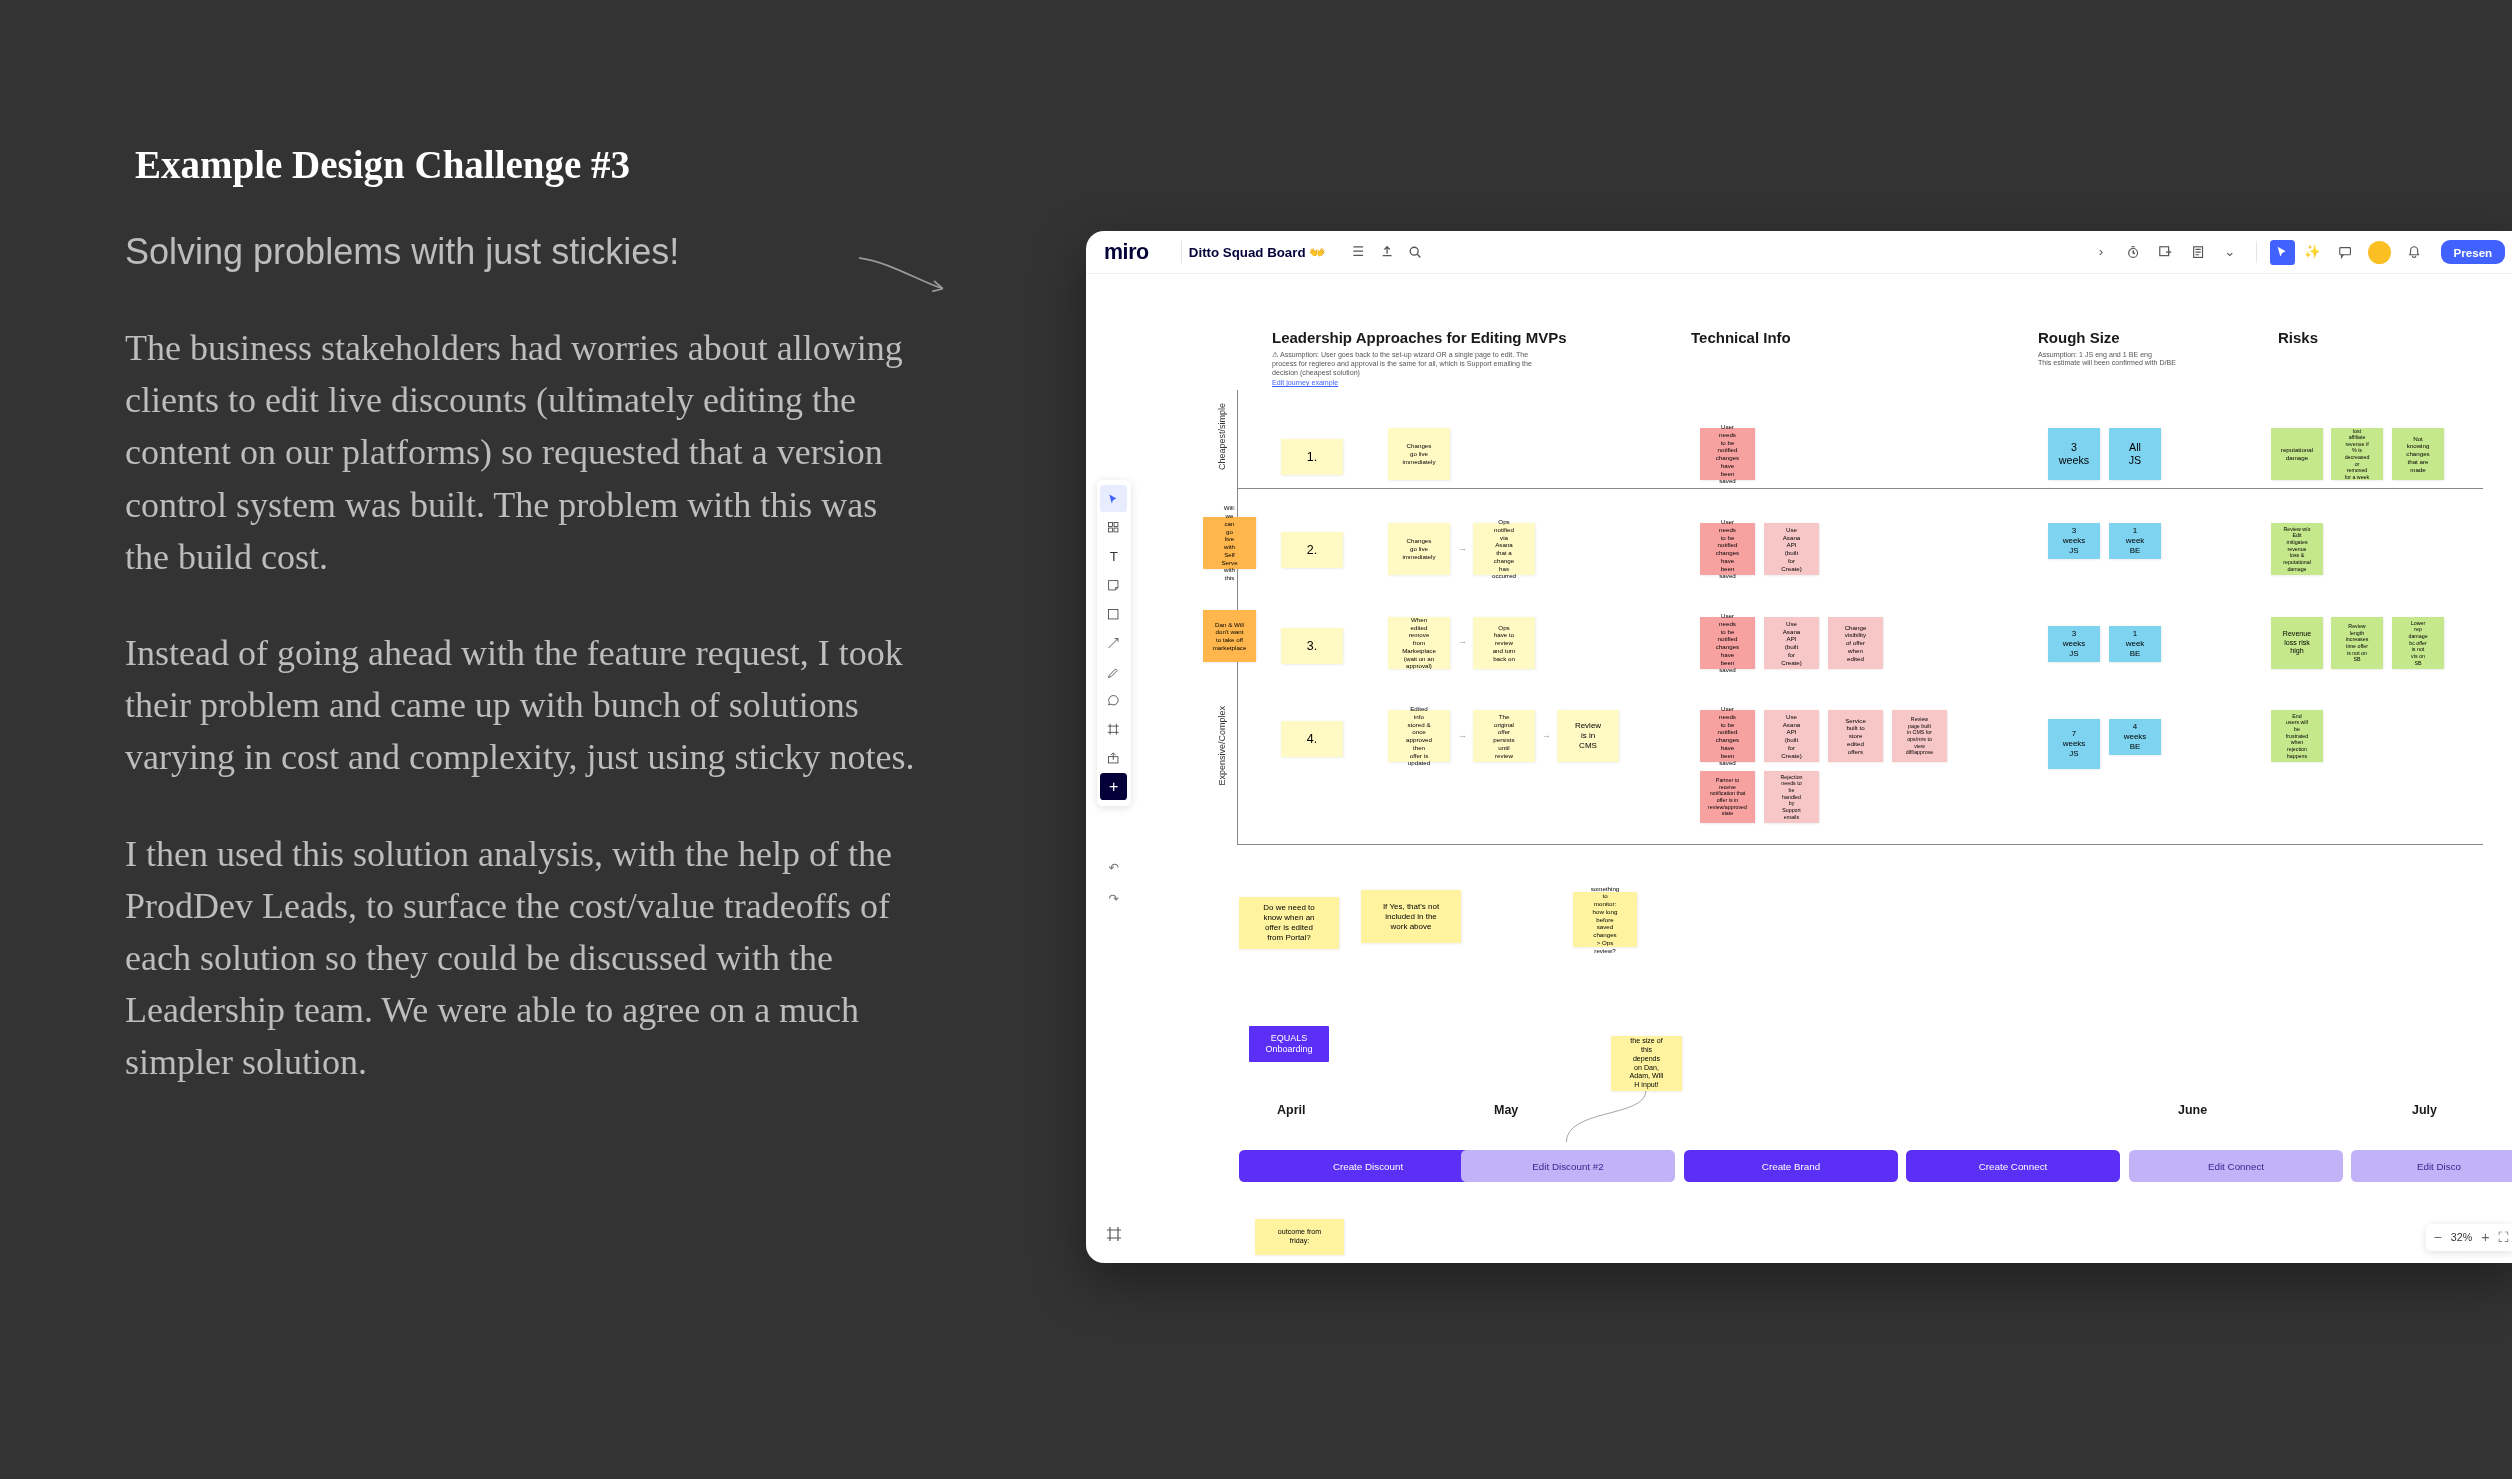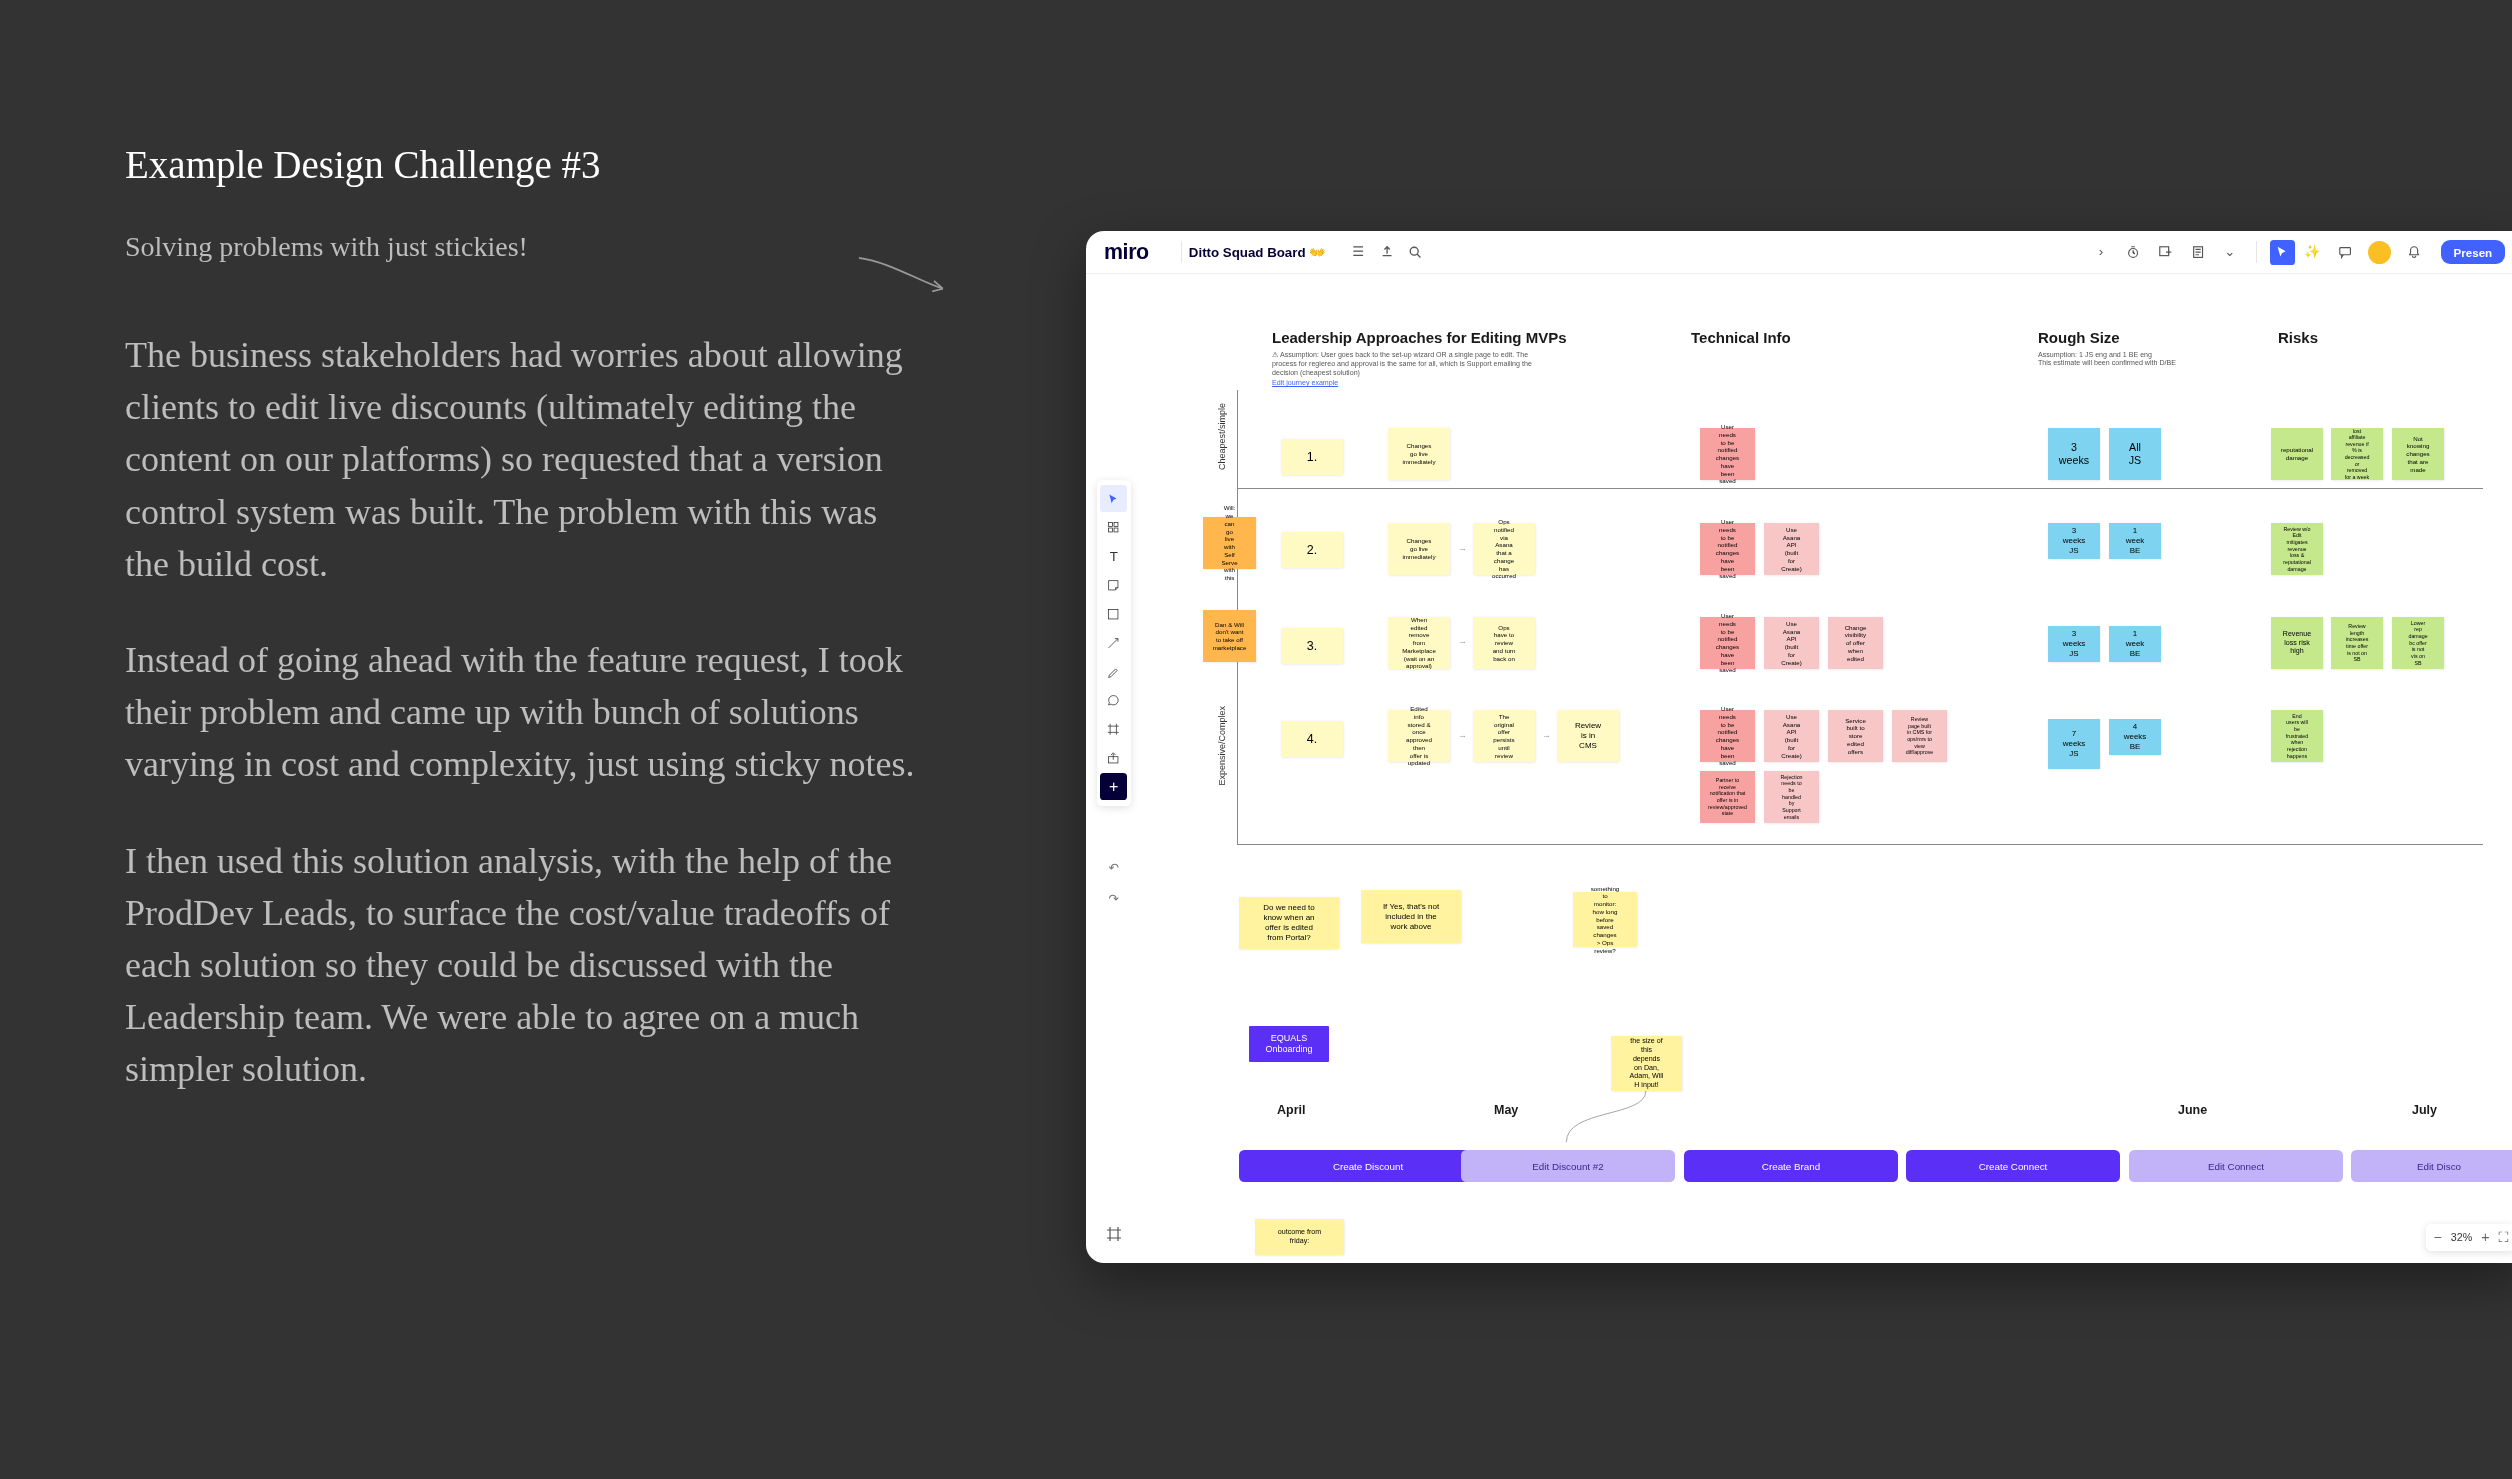--- a/index.html
+++ b/index.html
@@ -1,21 +1,21 @@
 <!DOCTYPE html>
 <html style="font-size:14.2px"><head>
 <meta charset="utf-8">
 <style>
 * { margin:0; padding:0; box-sizing:border-box; font-family: -apple-system, BlinkMacSystemFont, 'Segoe UI', Helvetica, Arial, sans-serif; }
 body { background:#333333; width:2512px; height:1479px; position:relative; overflow:hidden; }
 
 
 .left-col { position:absolute; left:125px; top:142px; width:801px; color:#fff; }
-.left-col h1 { font-family: 'Comic Sans MS', 'Chalkboard SE', cursive; font-size:39px; font-weight:400; margin-bottom:44px; }
-.left-col .sub { font-family: Liberation Serif, serif; font-size:28px; color:#bdbdbd; margin-bottom:66px; }
+.left-col h1 { font-family: 'Comic Sans MS', 'Chalkboard SE', cursive; font-size:39px; font-weight:700; margin-bottom:44px;margin-left:10px; }
+.left-col .sub { font-family: Liberation Sans, sans-serif; font-size:36px; color:#bdbdbd; margin-bottom:49px; }
 .left-col p { font-family: 'Comic Sans MS', 'Chalkboard SE', cursive; font-size:36px; color:#bdbdbd; line-height:1.45; margin-bottom:44px; }
 
 .arrow { position:absolute; left:854px; top:249px; }
 
 
 .miro { position:absolute; left:1086px; top:231px; width:1442px; height:1032px; background:#fff; border-radius:18px; box-shadow:0 18px 53px rgba(0,0,0,.4); overflow:hidden; }
 
 
 .topbar { height:43px; display:flex; align-items:center; padding:0 18px; border-bottom:0.9px solid #eee; }
 .logo { font-weight:700; font-size:21.4px; letter-spacing:-0.4px; margin-right:25px; color:#050038; }

